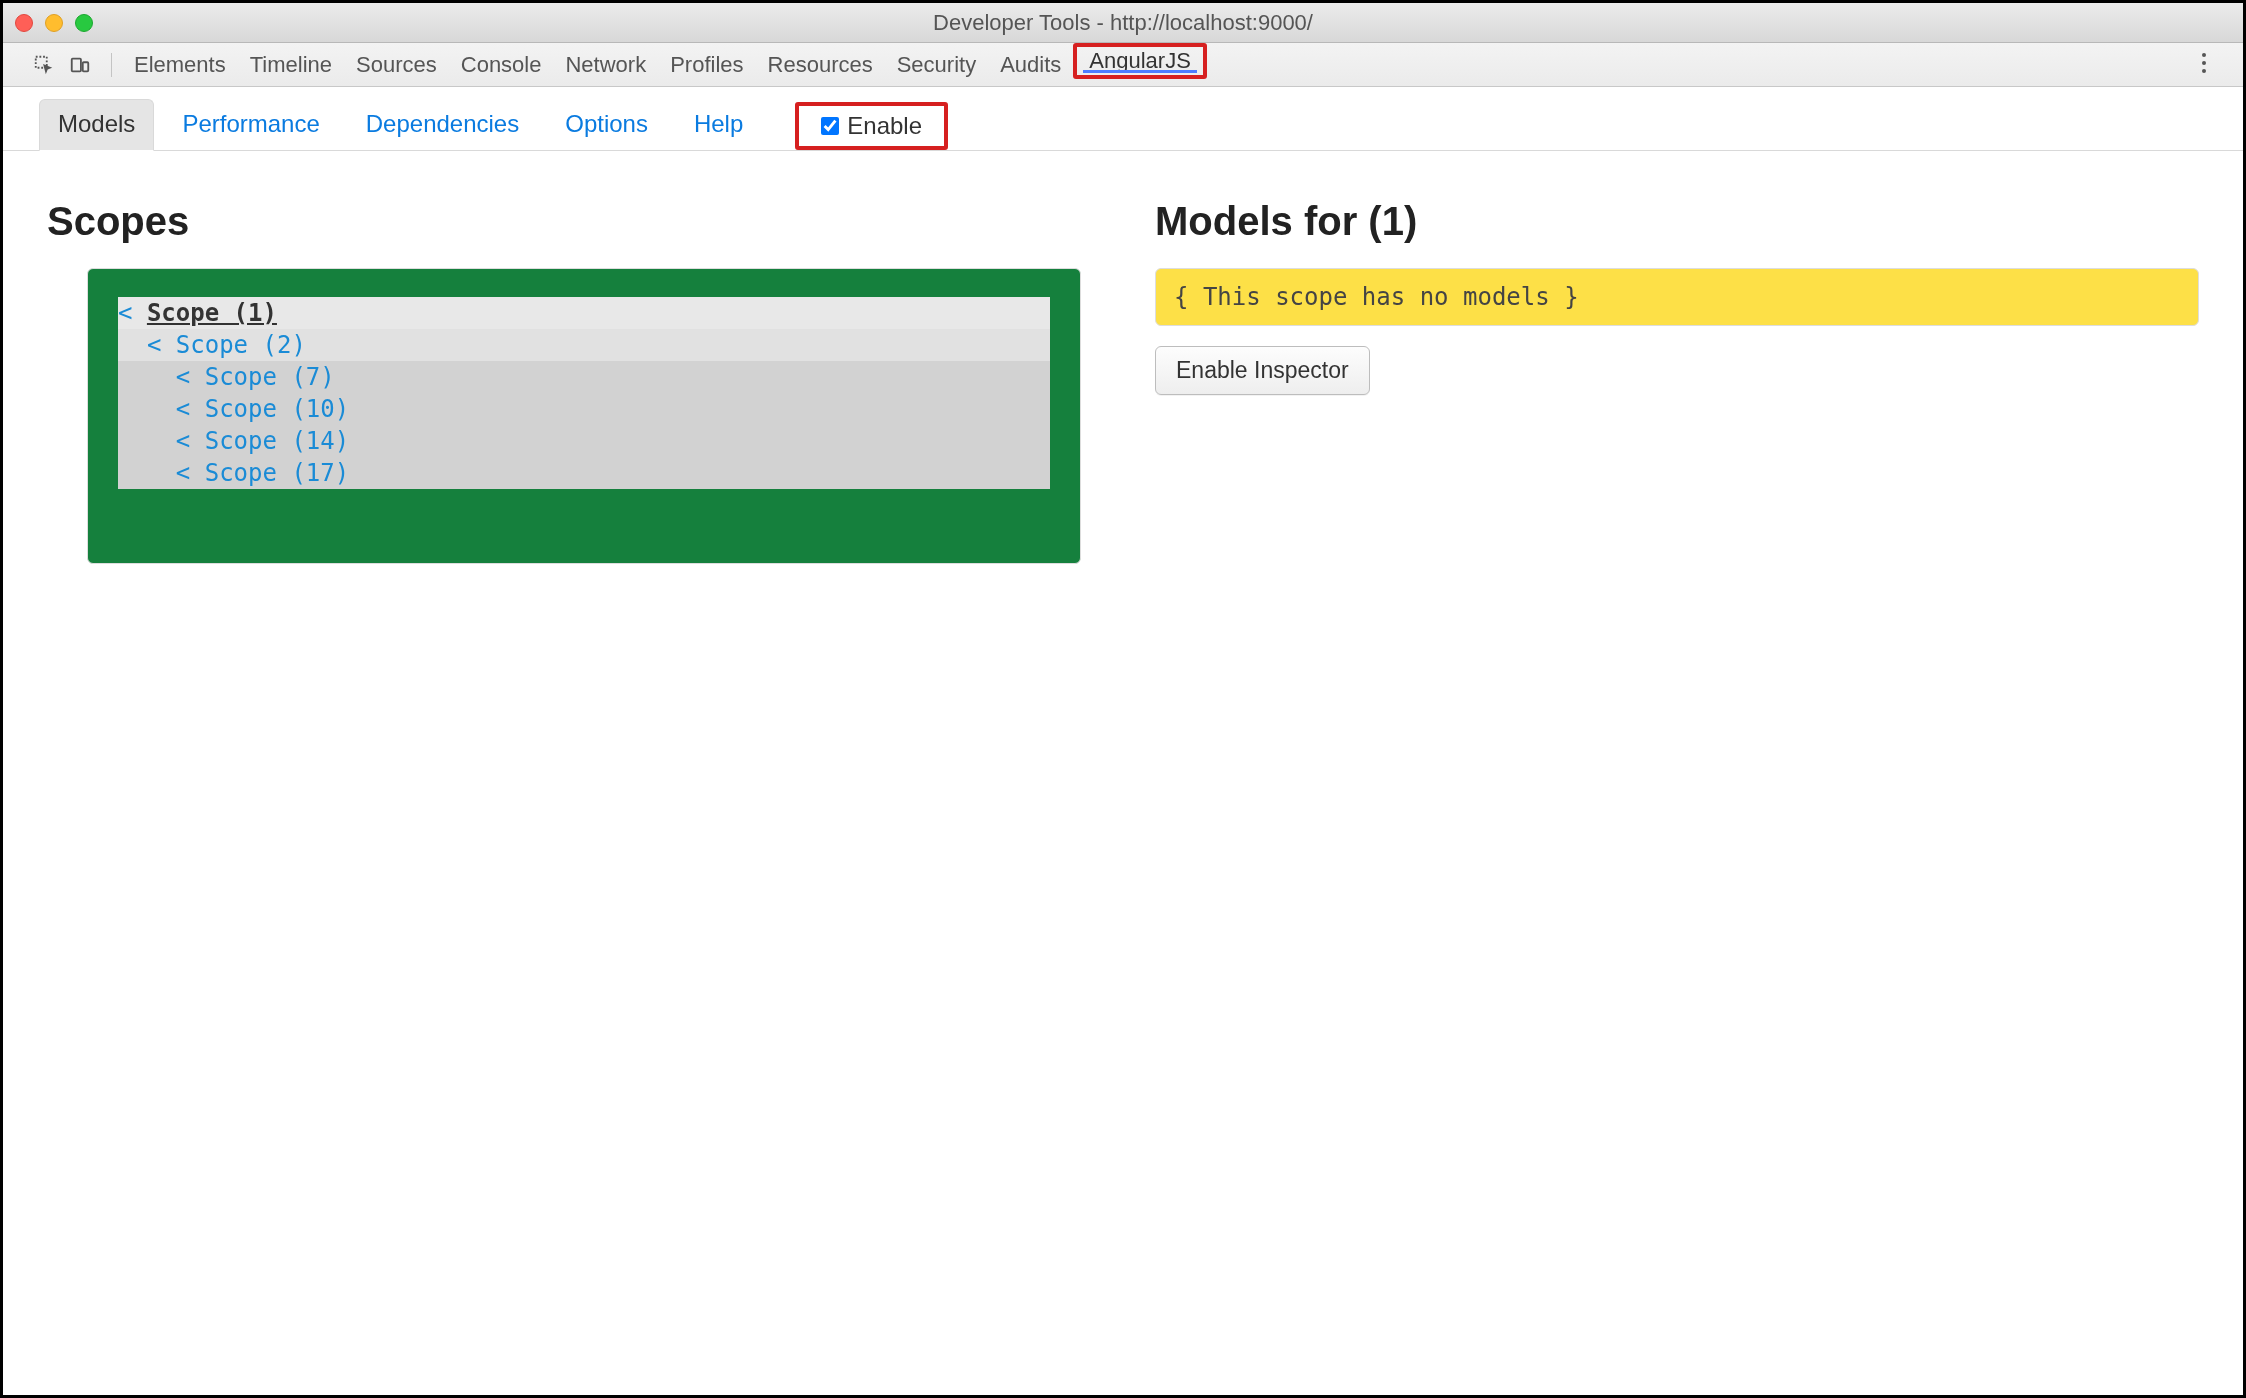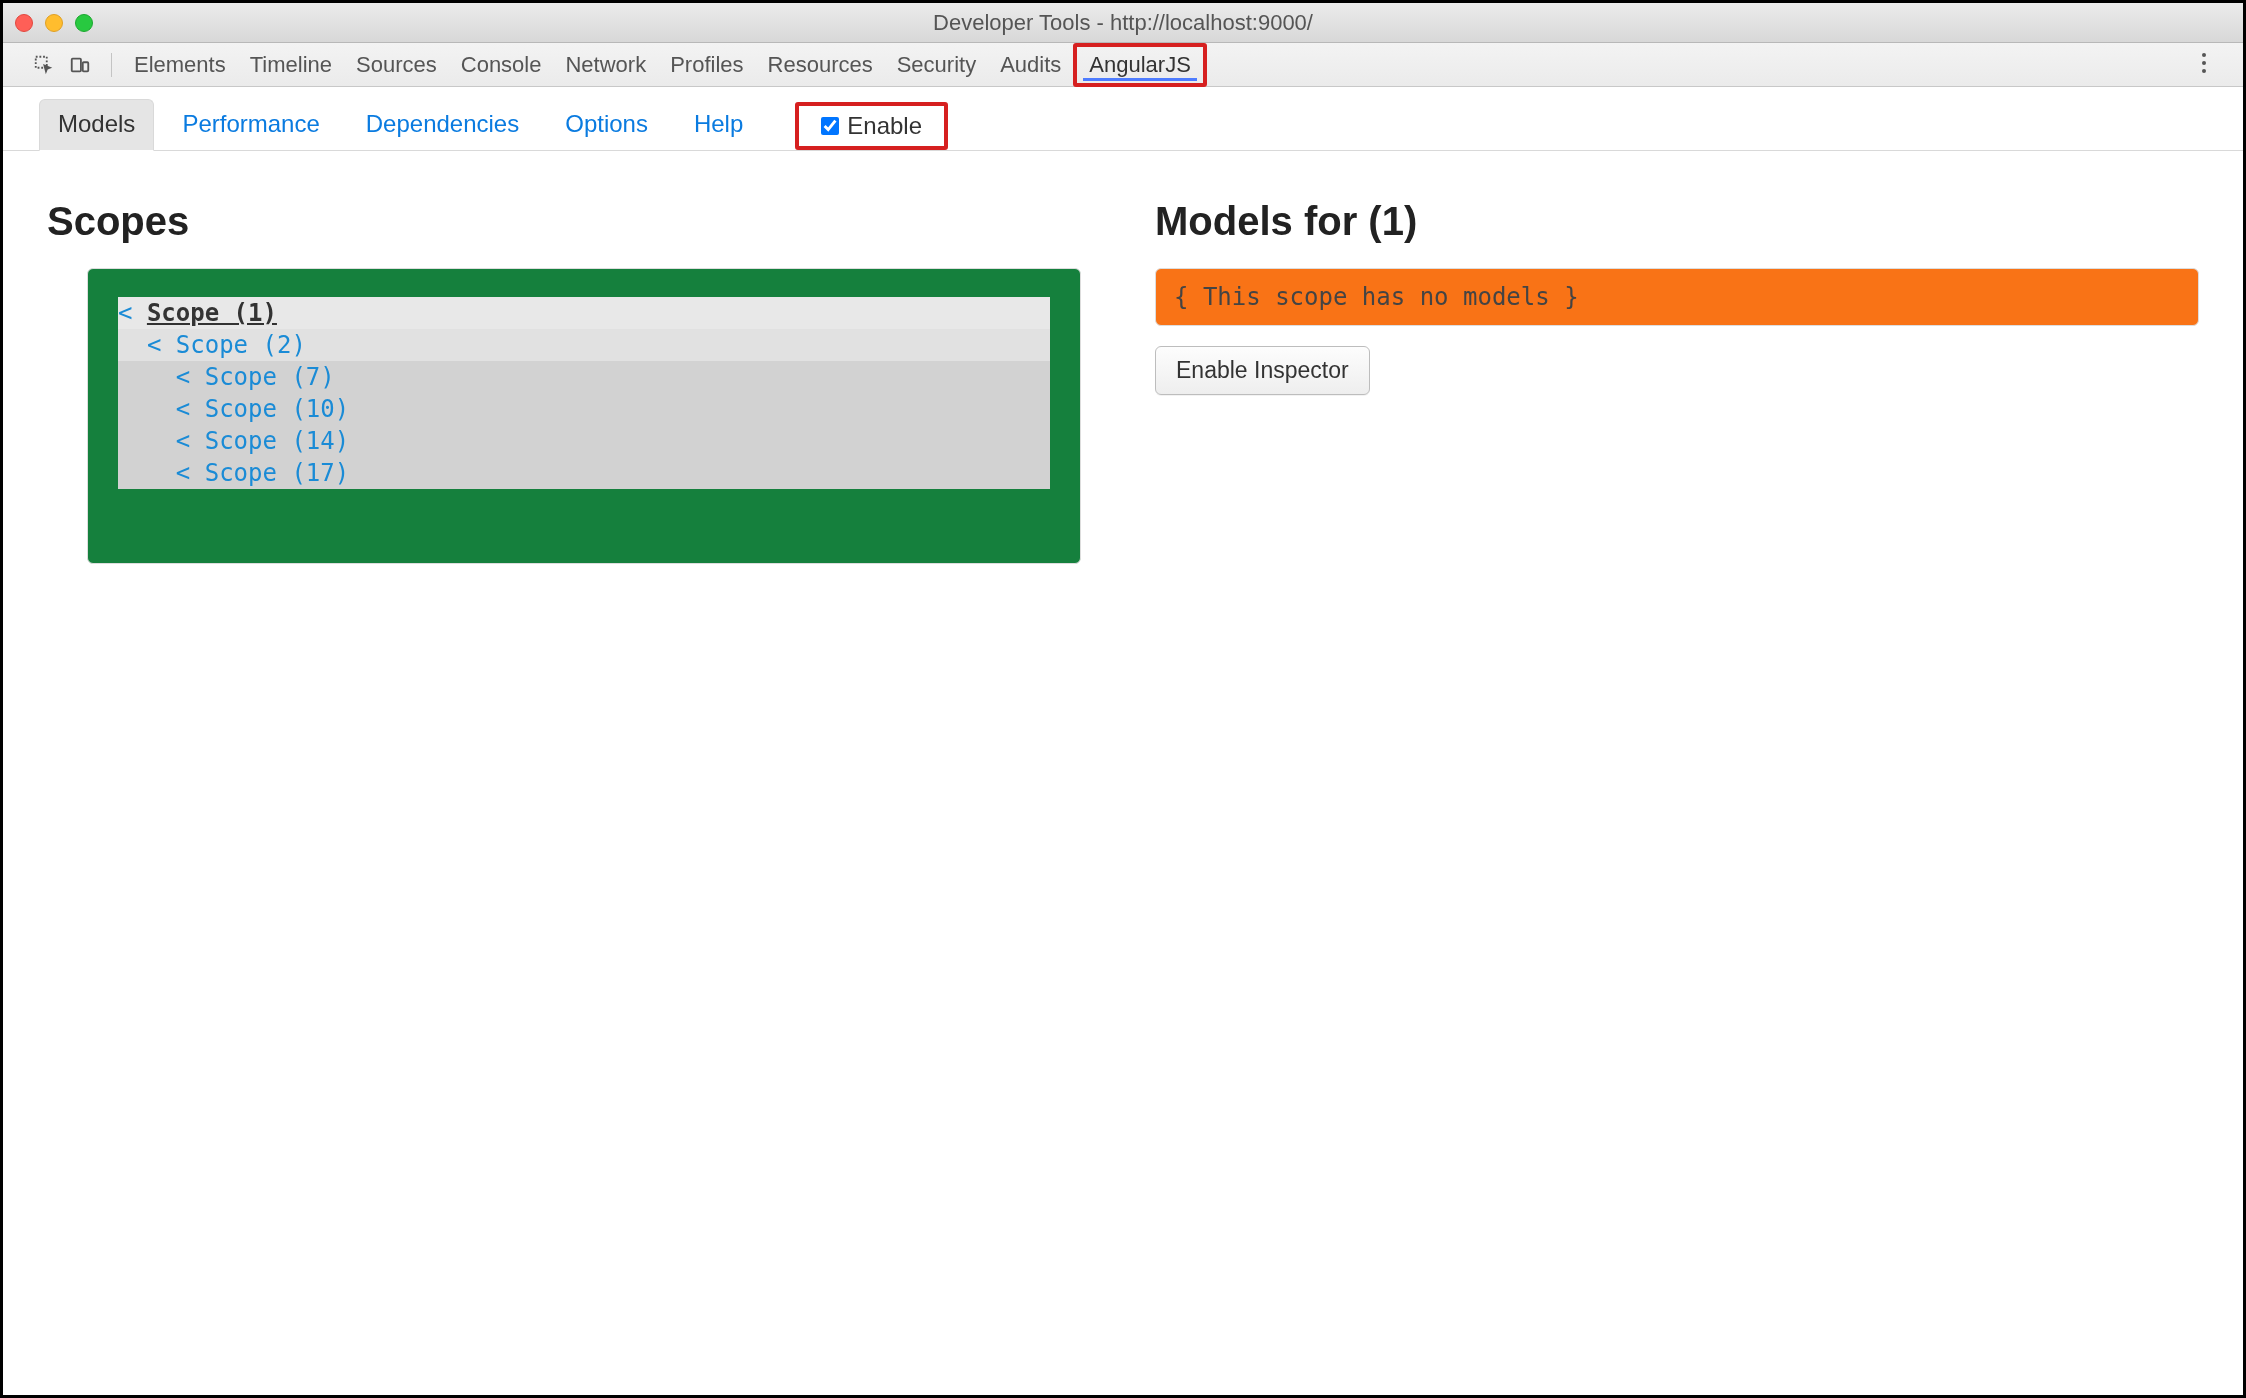--- a/index.html
+++ b/index.html
@@ -54,21 +54,21 @@
     .panel-tab.active {
       color: #333; position: relative;
     }
     .panel-tab.active::after {
       content: ""; position: absolute; left: 6px; right: 6px; bottom: 2px;
       height: 3px; background: #4e7cff;
     }
     .panel-tab.highlighted {
       border: 4px solid #d62020;
       border-radius: 3px;
-      height: 44px;
+      height: 36px;
     }
     .panel-tabs .more {
       margin-left: auto; margin-right: 10px;
       cursor: pointer; color: #555;
     }
     
     .subtabs-row {
       display: flex; align-items: center;
       padding: 14px 36px 0 36px;
       border-bottom: 1px solid #d9d9d9;
@@ -121,21 +121,21 @@
       line-height: 32px;
     }
     .scope-row { white-space: pre; }
     .scope-row .lt { color: #1a8bd6; }
     .scope-row .name { color: #1a8bd6; }
     .row0 { background: #e8e8e8; }
     .row0 .name { color: #333; text-decoration: underline; font-weight:600;}
     .row1 { background: #e1e1e1; }
     .rowc { background: #d2d2d2; }
     .models-box {
-      border: 1px solid #ddd; border-radius: 6px; background: #f97316;
+      border: 1px solid #ddd; border-radius: 6px; background: #fde047;
       padding: 14px 18px;
       font-family: "Menlo", "Consolas", monospace;
       font-size: 24px; color: #444;
       margin-bottom: 20px;
     }
     .btn {
       display: inline-block;
       background: linear-gradient(#fdfdfd, #eee);
       border: 1px solid #bdbdbd;
       border-radius: 6px;

